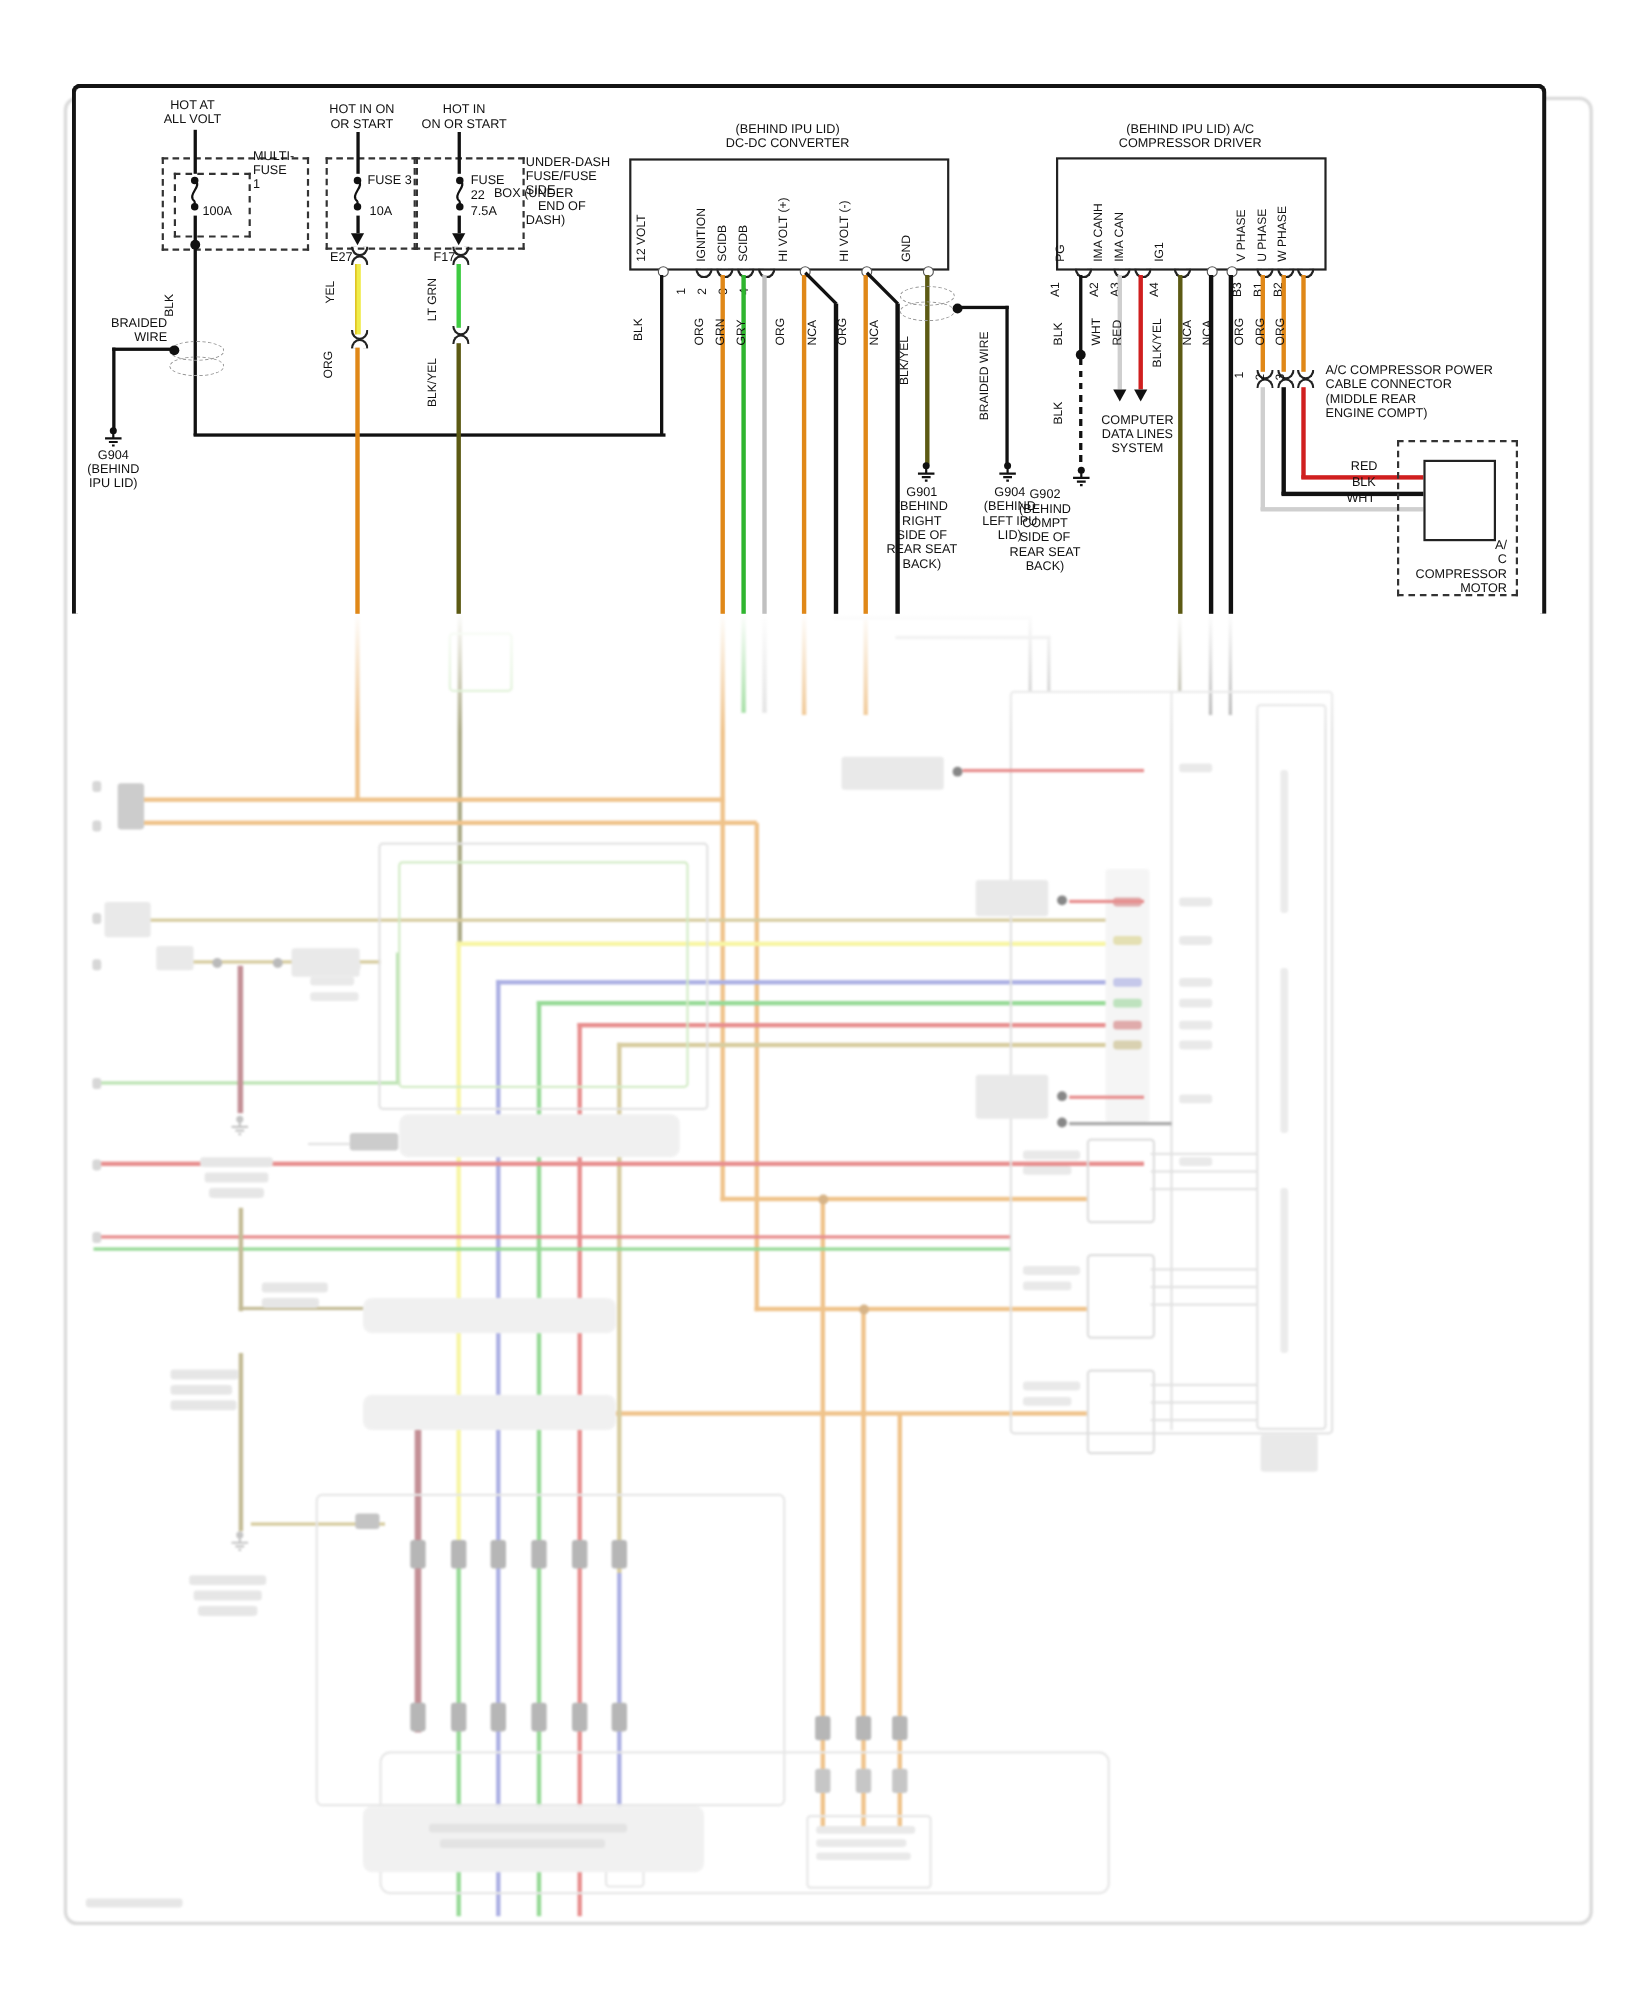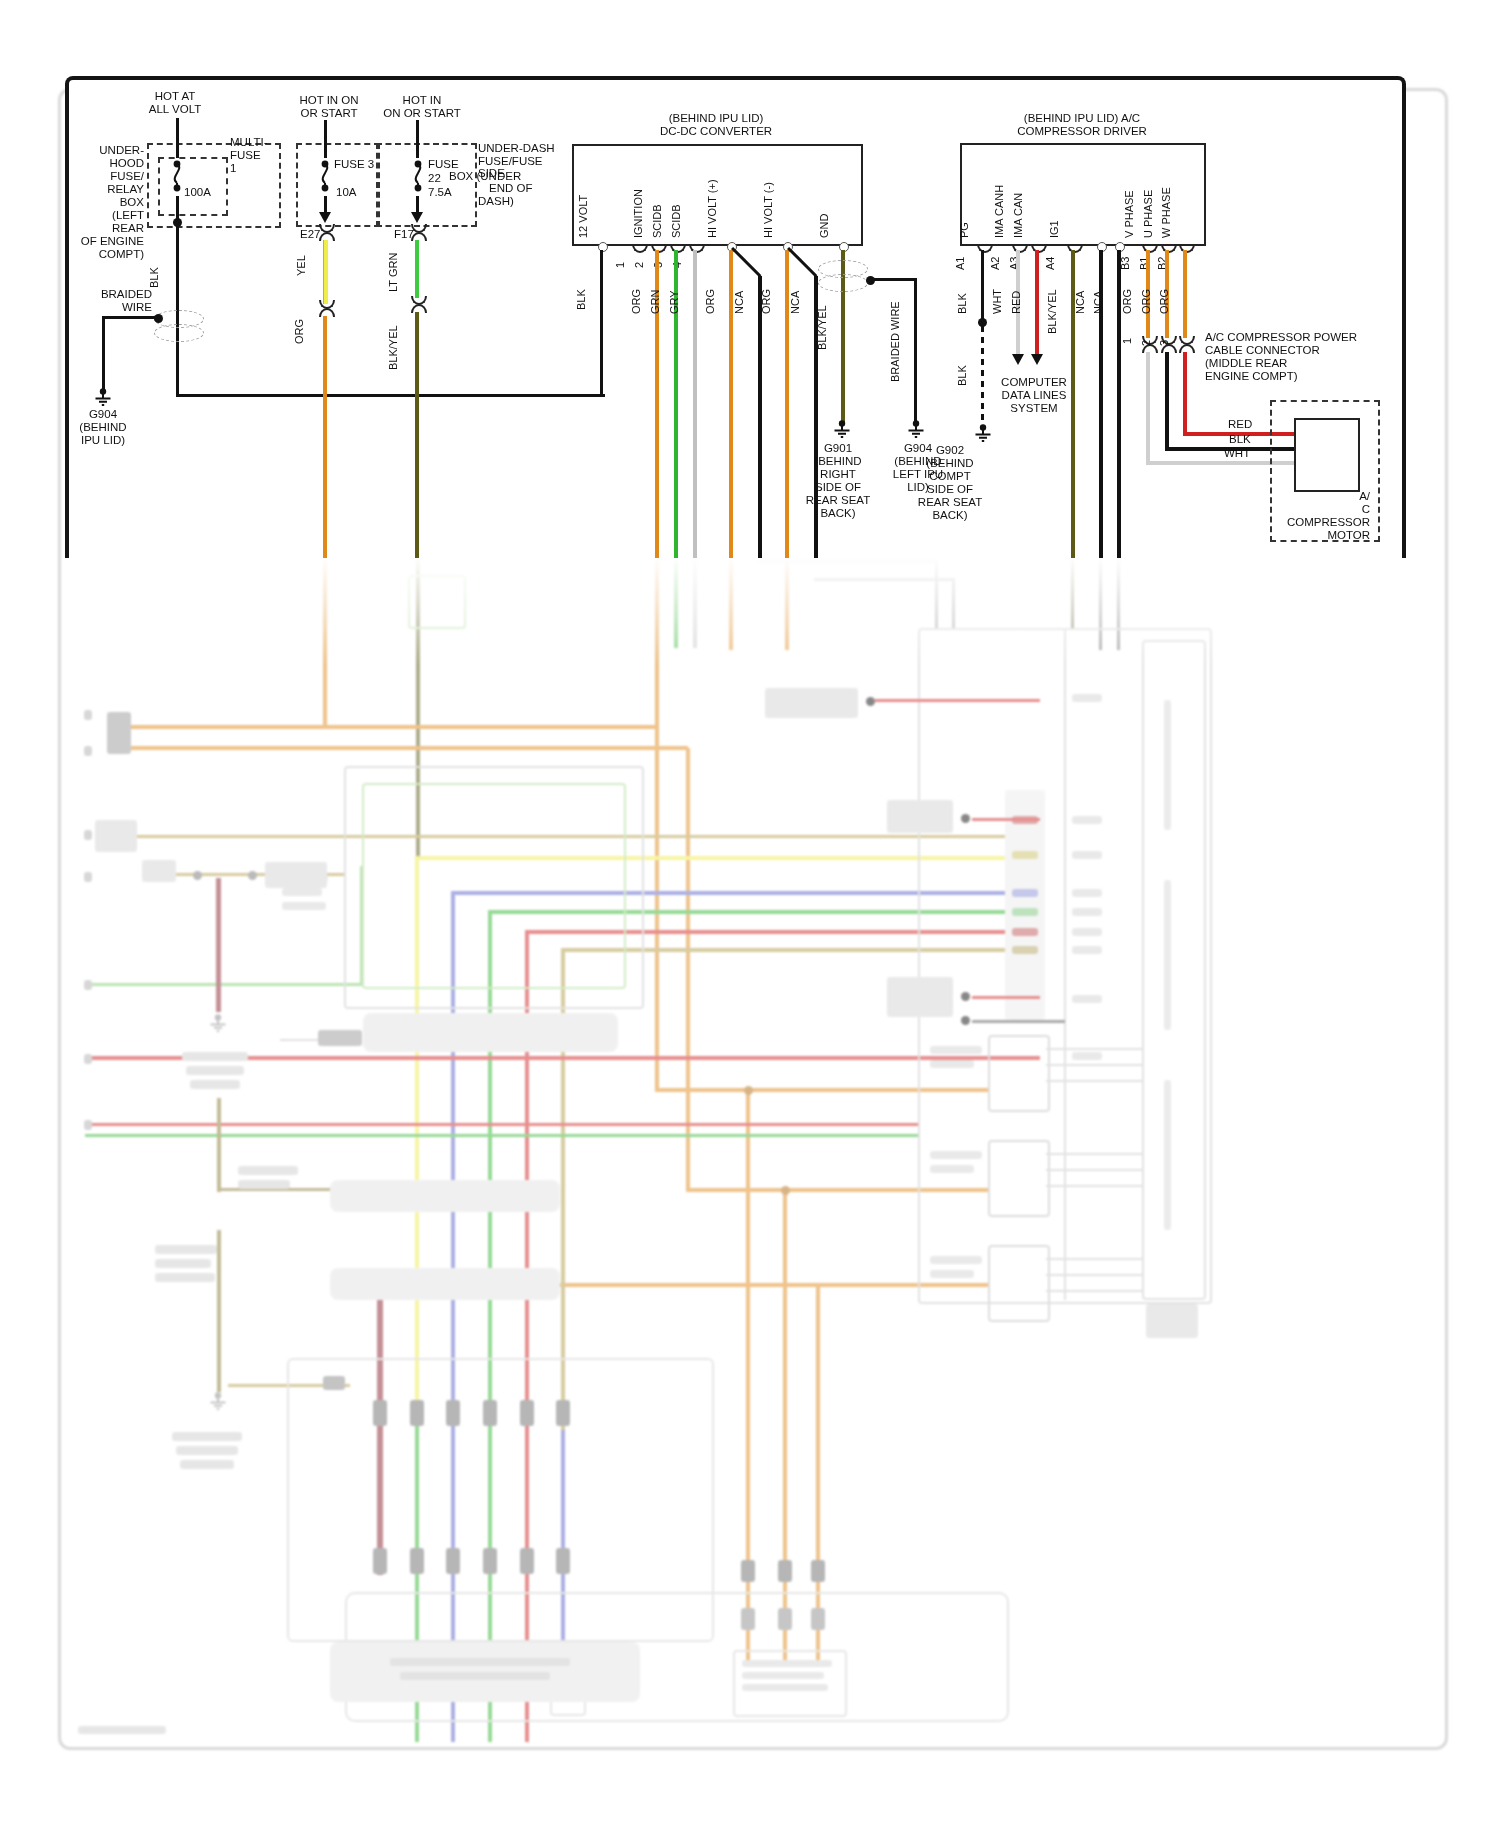--- a/index.html
+++ b/index.html
@@ -224,29 +224,20 @@
     <div class="blob" style="left:180px;top:1460px;width:54px;height:9px;background:#cfcfcf"></div>
     <div class="blob" style="left:78px;top:1726px;width:88px;height:8px;background:#cfcfcf"></div>
   </div>
 
   <div class="whitefade"></div>
 
   <div class="panel"></div>
 
   <div class="crisp t c" style="left:118px;top:90px;width:114px">HOT AT
 ALL VOLT</div>
-  <div class="crisp t r" style="left:40px;top:144px;width:104px">UNDER-
-HOOD
-FUSE/
-RELAY
-BOX
-(LEFT
-REAR
-OF ENGINE
-COMPT)</div>
   <div class="crisp db" style="left:147px;top:143px;width:130px;height:81px"></div>
   <div class="crisp db" style="left:158px;top:157px;width:66px;height:55px"></div>
   <div class="crisp t" style="left:230px;top:136px;width:46px">MULTI-
 FUSE
 1</div>
   <div class="crisp t" style="left:184px;top:186px">100A</div>
   <div class="crisp w" style="left:176px;top:118px;width:3px;height:40px;background:#111"></div>
   <svg class="crisp icon" style="left:165px;top:158px" width="24" height="40" viewBox="0 0 24 40">
       <circle cx="12" cy="6" r="3.4" fill="#111"></circle>
       <circle cx="12" cy="30" r="3.4" fill="#111"></circle>

